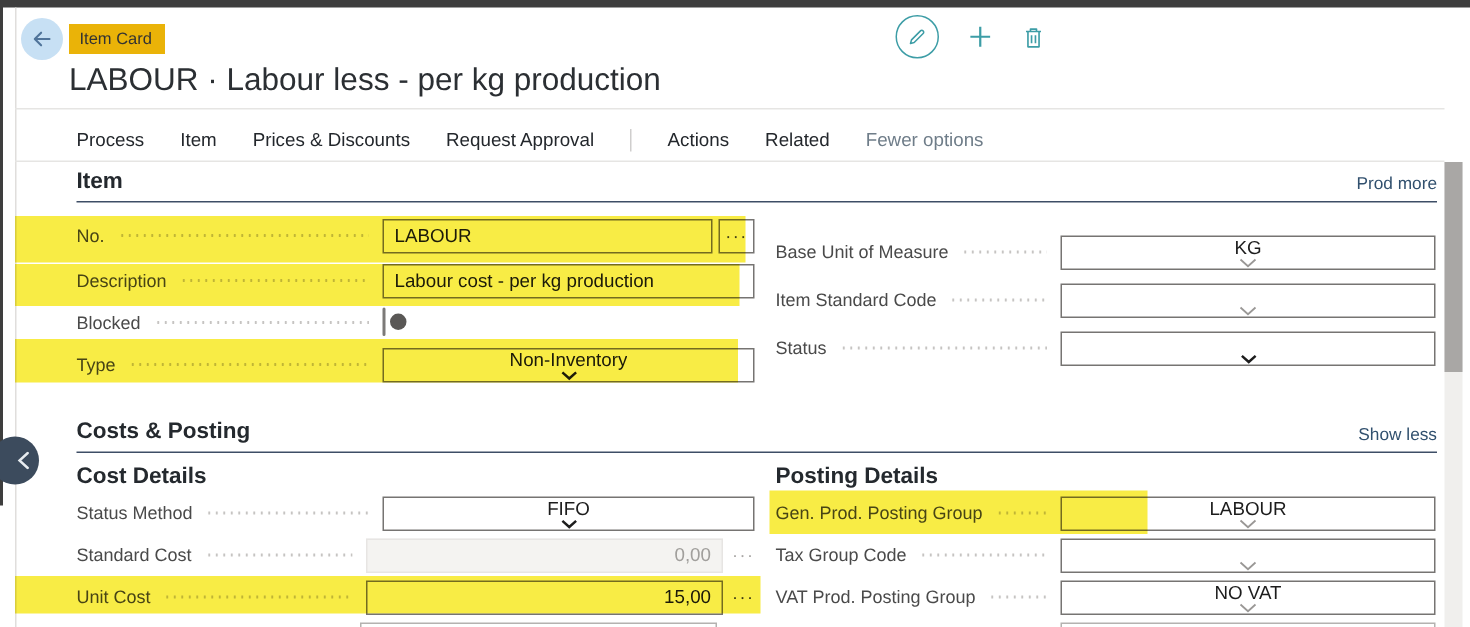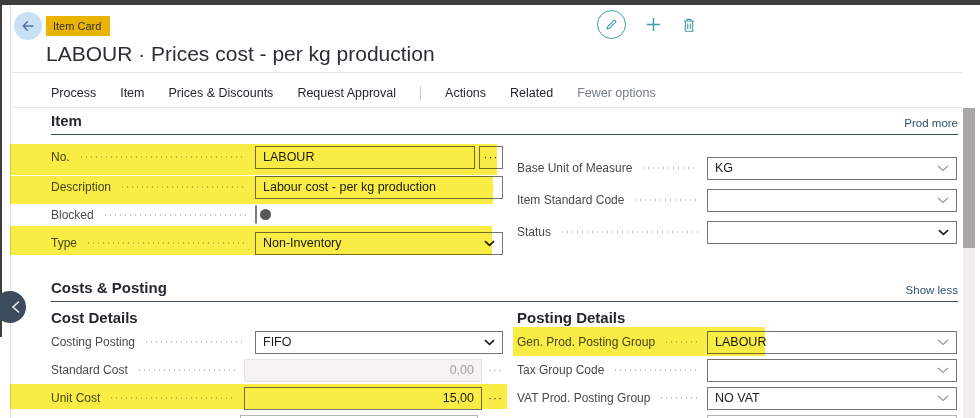--- a/index.html
+++ b/index.html
@@ -41,21 +41,21 @@
   .frow { display:flex; align-items:center; }
   .flabel { font-size:12px; color:#4a4a4a; white-space:nowrap; }
   .lead { flex:1; min-width:10px; height:2px; margin:0 9px;
           background-image:radial-gradient(circle, #c6c4c2 0.8px, transparent 0.95px);
           background-size:5px 2px; background-repeat:repeat-x; background-position:left center; }
   .ctl { border:1px solid #767472; background:#fff; height:23px; font-size:12.5px; color:#1c1c1c;
          display:flex; align-items:center; padding:0 7px; }
   input.ctl { font-family:"Liberation Sans", sans-serif; outline:none; }
   input.num { text-align:right; }
   .ctl.disabled { background:#f4f3f1; border-color:#e7e5e3; color:#a19f9c; }
-  .combo, .selectbox { justify-content:space-between; cursor:pointer; }
+  .combo, .selectbox { justify-content:space-between; cursor:pointer;flex-direction:column; }
   .combo .val, .selectbox .val { overflow:hidden; white-space:nowrap; }
   .assist { width:24px; height:23px; border:1px solid #767472; display:flex; align-items:center;
             justify-content:center; font-size:12px; color:#444; margin-left:4px; cursor:pointer; letter-spacing:1px;}
   .ell-out { font-size:12px; color:#3c3c3c; margin-left:6px; letter-spacing:1px; cursor:pointer; }
   .ell-out.gray { color:#a8a6a4; }
   .group-title { font-size:15px; font-weight:700; color:#24292e; height:22px; display:flex; align-items:center; }
 
   
   .toggle { width:42px; height:19px; border:1px solid #7c7a78; border-radius:10px; background:#fff;
             position:relative; cursor:pointer; }
@@ -83,21 +83,21 @@
   <div class="topbar"></div>
   <div class="left-dark-edge"></div>
   <div class="panel-border"></div>
 
   <div class="back-btn">
     <svg width="16" height="16" viewBox="0 0 16 16">
       <path d="M13 8H3.4M7.4 3.8L3.2 8l4.2 4.2" fill="none" stroke="#50749a" stroke-width="1.4" stroke-linecap="round" stroke-linejoin="round"></path>
     </svg>
   </div>
   <div class="page-label">Item Card</div>
-  <div class="page-title">LABOUR · Prices cost - per kg production</div>
+  <div class="page-title">LABOUR · Labour less - per kg production</div>
 
   <div class="top-actions">
     <div class="icon-btn icon-circle">
       <svg width="15" height="15" viewBox="0 0 16 16">
         <path d="M3.2 12.8l.7-2.6 6.4-6.4a1.25 1.25 0 0 1 1.8 0l.1.1a1.25 1.25 0 0 1 0 1.8l-6.4 6.4-2.6.7z" fill="none" stroke="#3d9da6" stroke-width="1.1" stroke-linejoin="round"></path>
       </svg>
     </div>
     <div class="icon-btn">
       <svg width="17" height="17" viewBox="0 0 16 16">
         <path d="M8 1.8v12.4M1.8 8h12.4" fill="none" stroke="#3d9da6" stroke-width="1.4"></path>
@@ -195,21 +195,21 @@
   </div>
 
   <div class="sect-head" style="top:279px;">
     <span class="sect-title">Costs &amp; Posting</span>
     <span class="sect-link">Show less</span>
   </div>
 
   <div class="fields" style="left:51px; top:306px; width:452px;">
     <div class="group-title">Cost Details</div>
     <div class="frow" style="height:28px;">
-      <span class="flabel">Costing Posting</span>
+      <span class="flabel">Status Method</span>
       <span class="lead"></span>
       <span class="ctl selectbox" style="width:248px;">
         <span class="val">FIFO</span>
         <svg width="11" height="7" viewBox="0 0 12 7">
           <path d="M1 1l5 4.5L11 1" fill="none" stroke="#1d1d1d" stroke-width="1.8"></path>
         </svg>
       </span>
     </div>
     <div class="frow" style="height:28px;">
       <span class="flabel">Standard Cost</span>

